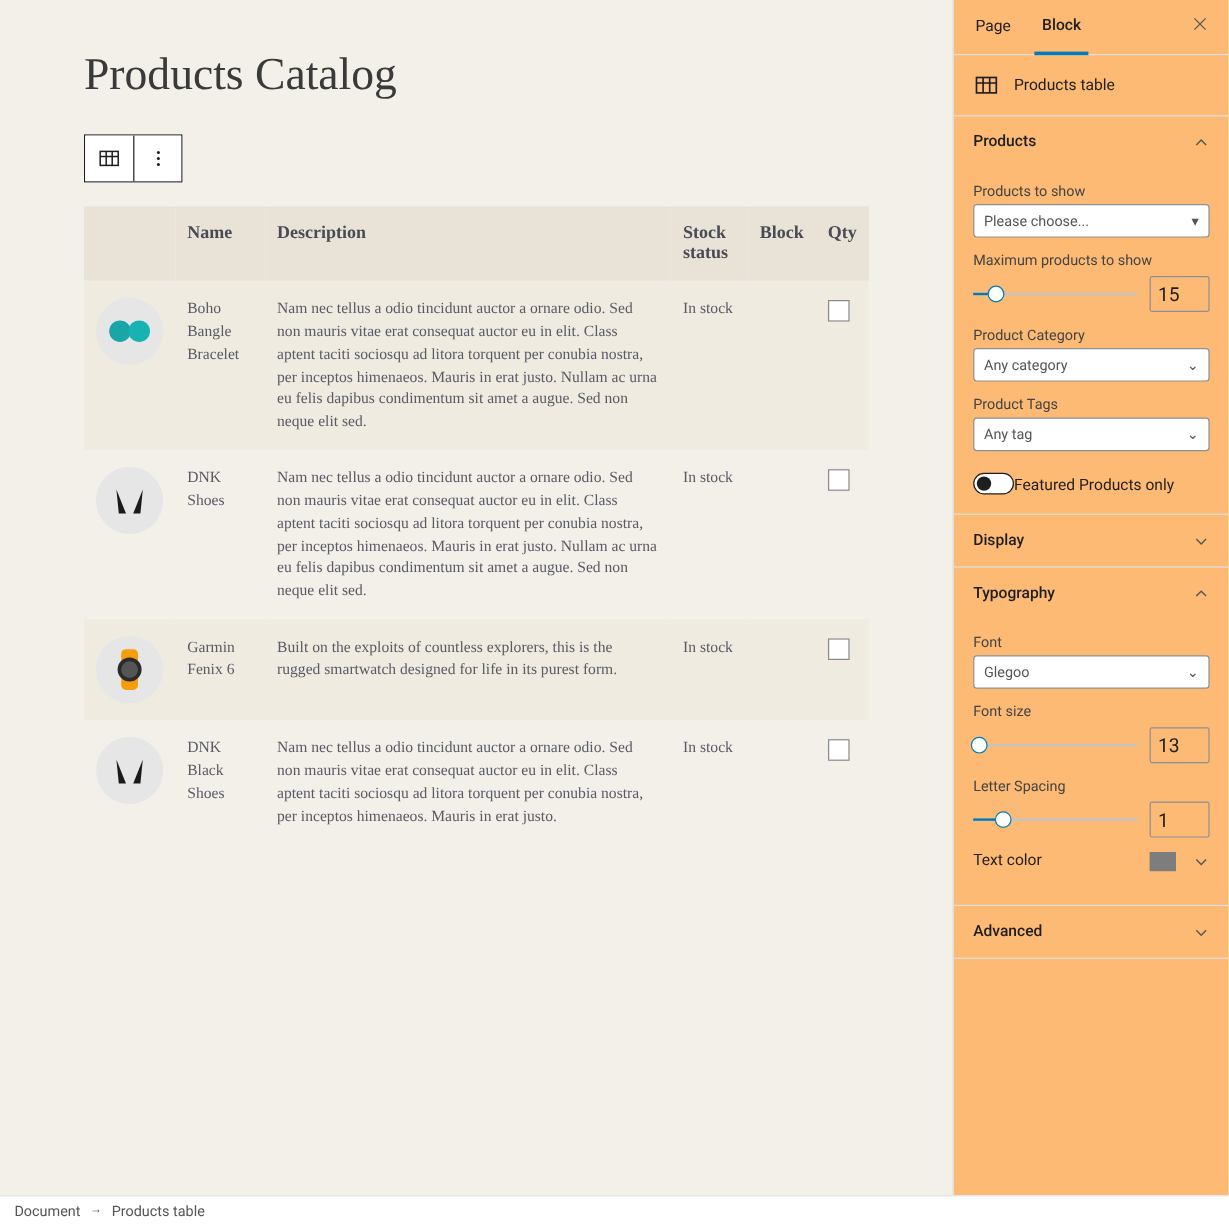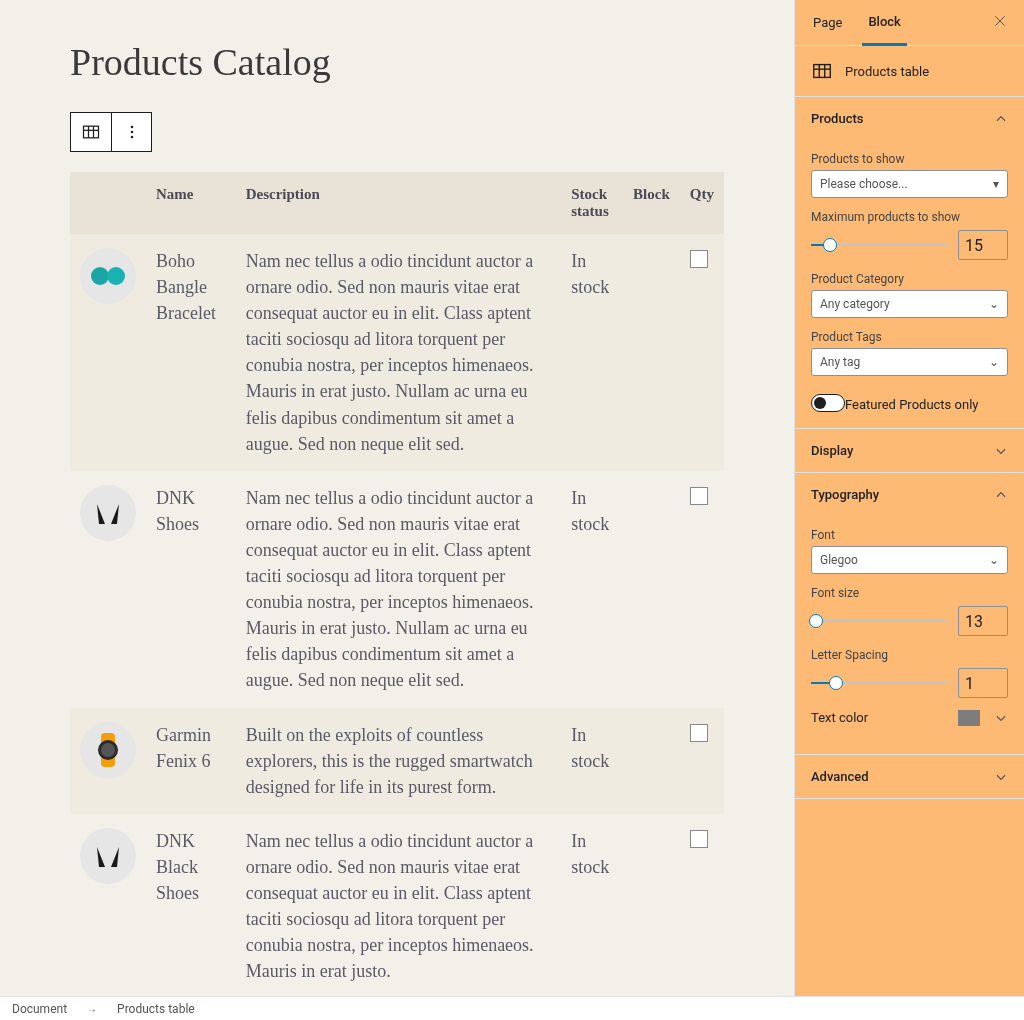--- a/index.html
+++ b/index.html
@@ -60,21 +60,21 @@
   color: #4a4a55;
   font-size: 15px;
   background: #e9e3d7;
   vertical-align: top;
 }
 .products-table th:first-child { width: 72px; }
 .products-table td {
   padding: 14px 10px;
   vertical-align: top;
   color: #5a5a65;
-  font-size: 18px;
+  font-size: 13px;
   line-height: 1.45;
 }
 .products-table tbody tr:nth-child(odd) { background: #efebe1; }
 .products-table tbody tr:nth-child(even) { background: #f3f0e9; }
 .thumb {
   width: 56px;
   height: 56px;
   border-radius: 50%;
   background: #e6e6e6;
   display: flex;
@@ -247,21 +247,21 @@
 }
 
 .breadcrumb {
   height: 24px;
   border-top: 1px solid #e0e0e0;
   display: flex;
   align-items: center;
   padding: 0 12px;
   font-size: 12px;
   color: #555;
-  gap: 20px;
+  gap: 8px;
   background: #fff;
 }
 .chev { font-size: 10px; }
 </style>
 </head>
 <body>
 
 <div class="main-area">
   <div class="editor-canvas">
     <h1 class="page-title">Products Catalog</h1>

